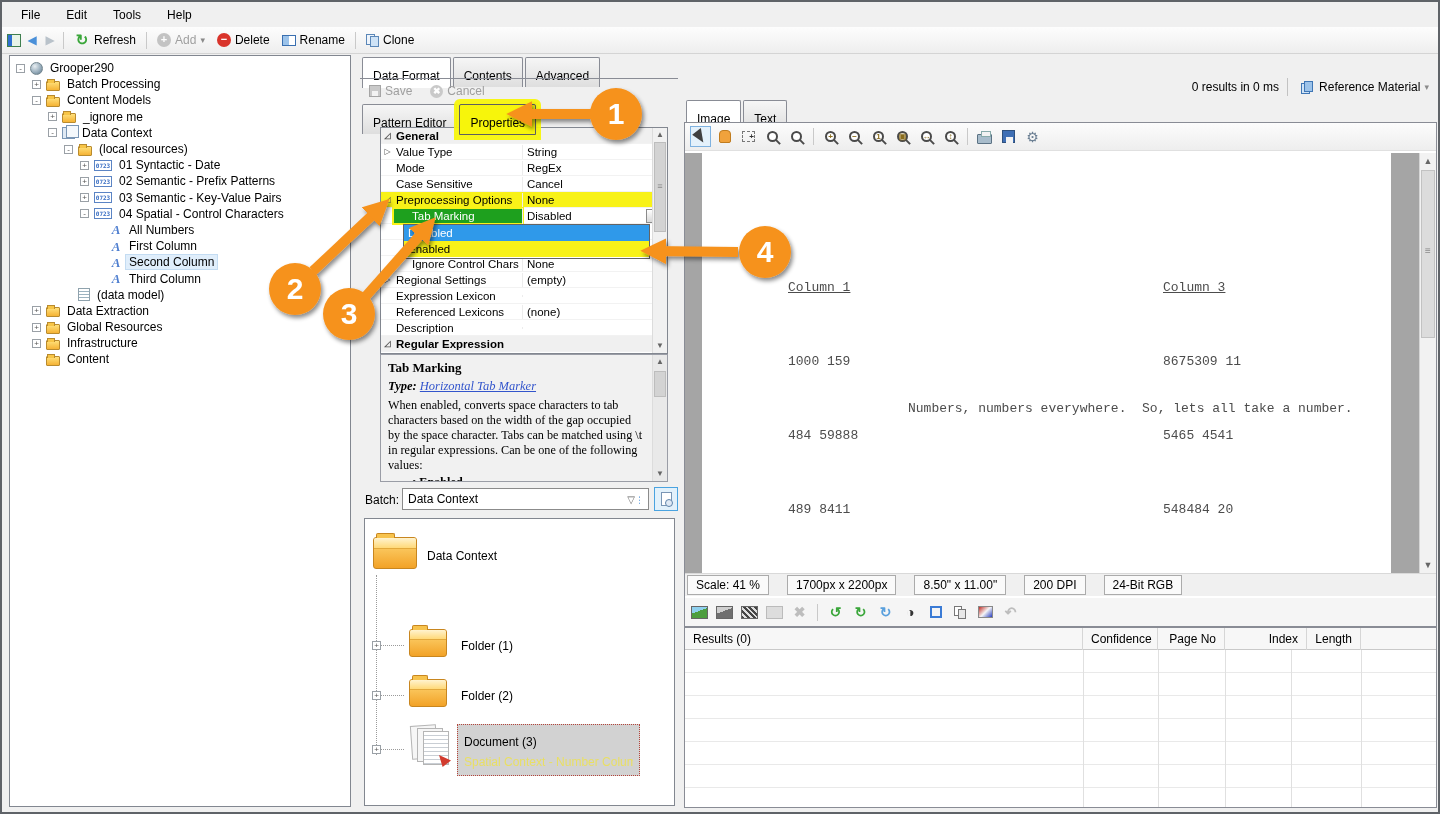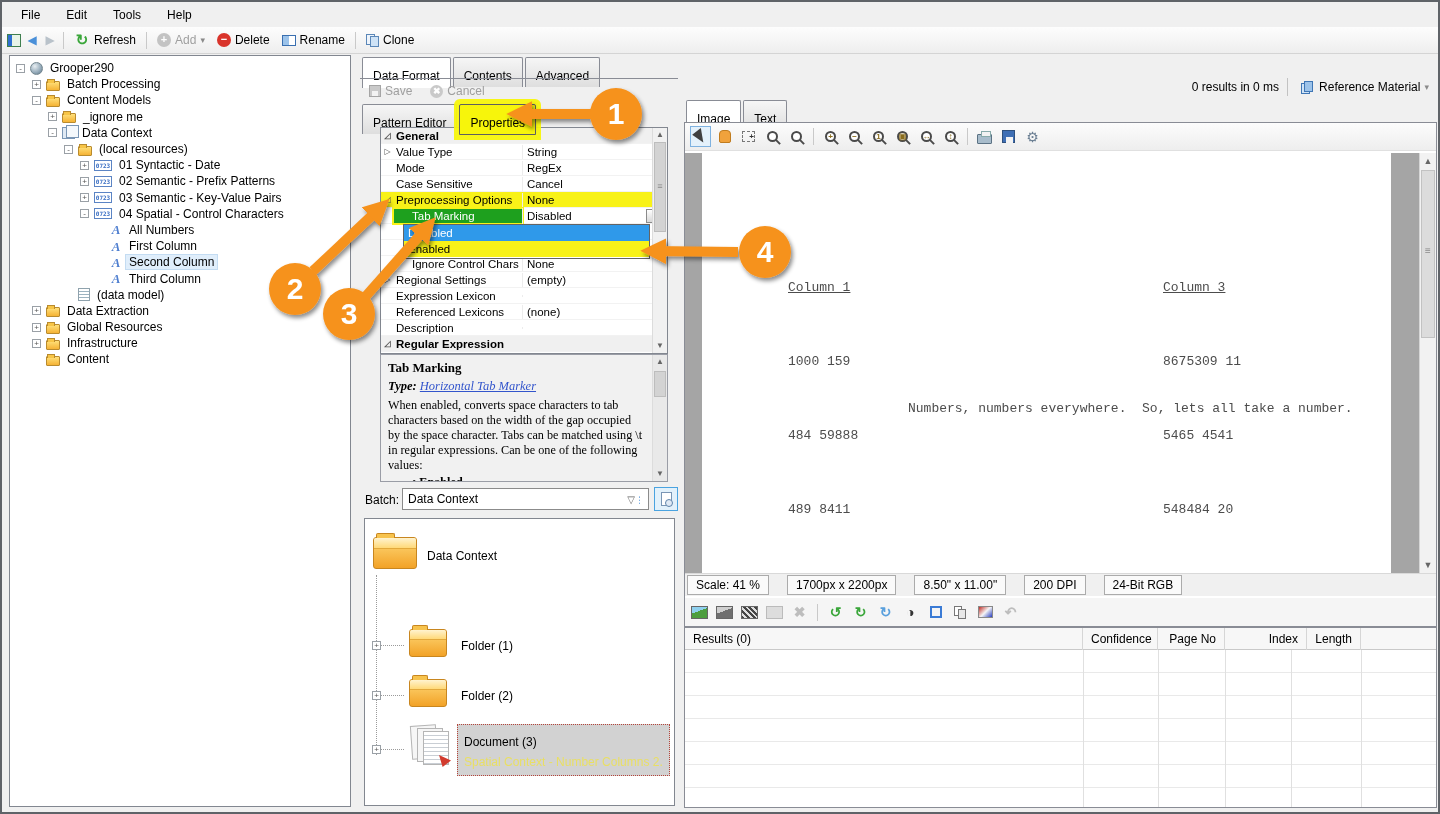--- a/index.html
+++ b/index.html
@@ -103,21 +103,21 @@
   .bexp{position:absolute;width:9px;height:9px;border:1px solid #9aa0a6;background:#fff;font:8px/8px "Liberation Sans";text-align:center;color:#555;}
   .bdots{position:absolute;border-left:1px dotted #9a9a9a;width:0;}
   .bhdots{position:absolute;border-top:1px dotted #9a9a9a;height:0;}
   .blabel{position:absolute;font-size:12px;}
   .docstack{position:absolute;width:40px;height:46px;}
   .docstack i{position:absolute;background:#f6f6f6;border:1px solid #b5b5b5;width:26px;height:34px;}
   .docstack i:nth-child(1){left:0;top:0;transform:rotate(-4deg);}
   .docstack i:nth-child(2){left:6px;top:3px;}
   .docstack i:nth-child(3){left:12px;top:6px;background:#fff;background-image:repeating-linear-gradient(#fff 0 3px,#c9ced4 3px 4px);}
   .pdfmark{position:absolute;left:28px;top:30px;width:12px;height:12px;background:#d23b2e;clip-path:polygon(0 0,100% 45%,30% 100%);}
-  .docsel{position:absolute;left:92px;top:205px;width:213px;height:52px;background:#d2d2d2;border:1px dotted #b4443a;padding:10px 6px 0;}
+  .docsel{position:absolute;left:92px;top:205px;width:183px;height:52px;background:#d2d2d2;border:1px dotted #b4443a;padding:10px 6px 0;}
   .docfile{color:#e9df63;margin-top:6px;white-space:nowrap;overflow:hidden;}
   
   .right{position:absolute;left:682px;top:53px;width:753px;height:753px;}
   .infobar{position:absolute;top:21px;right:3px;display:flex;align-items:center;gap:8px;height:22px;}
   .vr{width:1px;height:18px;background:#c2c2c2;}
   .refpages{width:14px;height:13px;position:relative;}
   .refpages i{position:absolute;width:9px;height:11px;background:#cfe3f6;border:1px solid #3f76b5;}
   .refpages i:nth-child(1){left:0;top:2px;}
   .refpages i:nth-child(2){left:3px;top:0;background:#9cc3ea;}
   .vtabs{position:absolute;left:2px;top:45px;}

